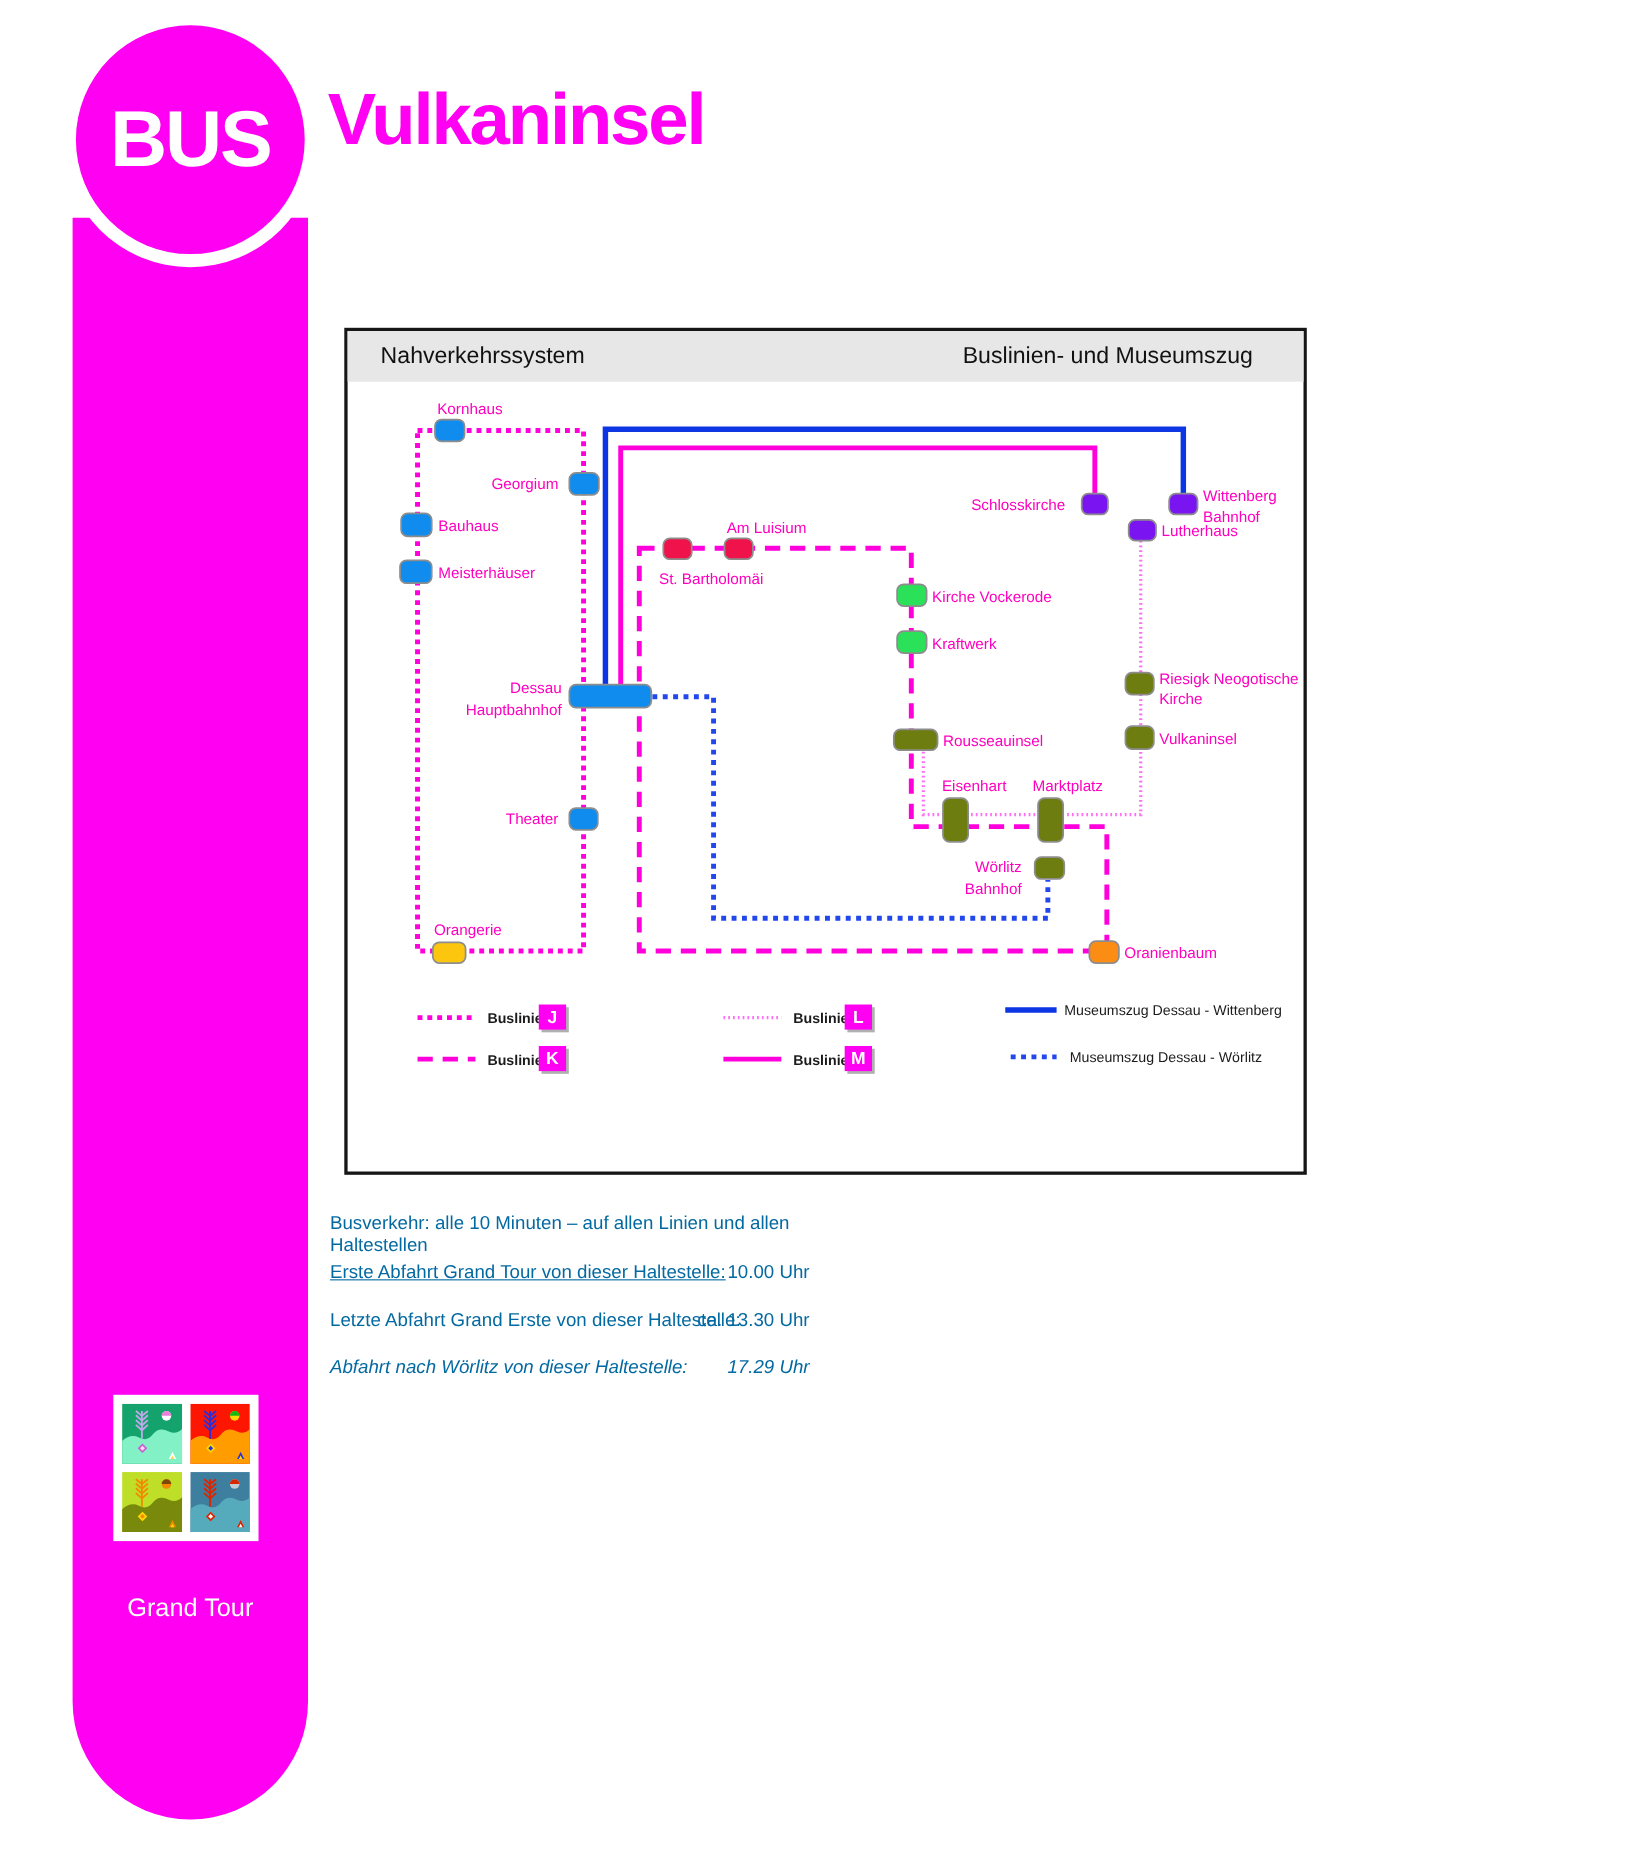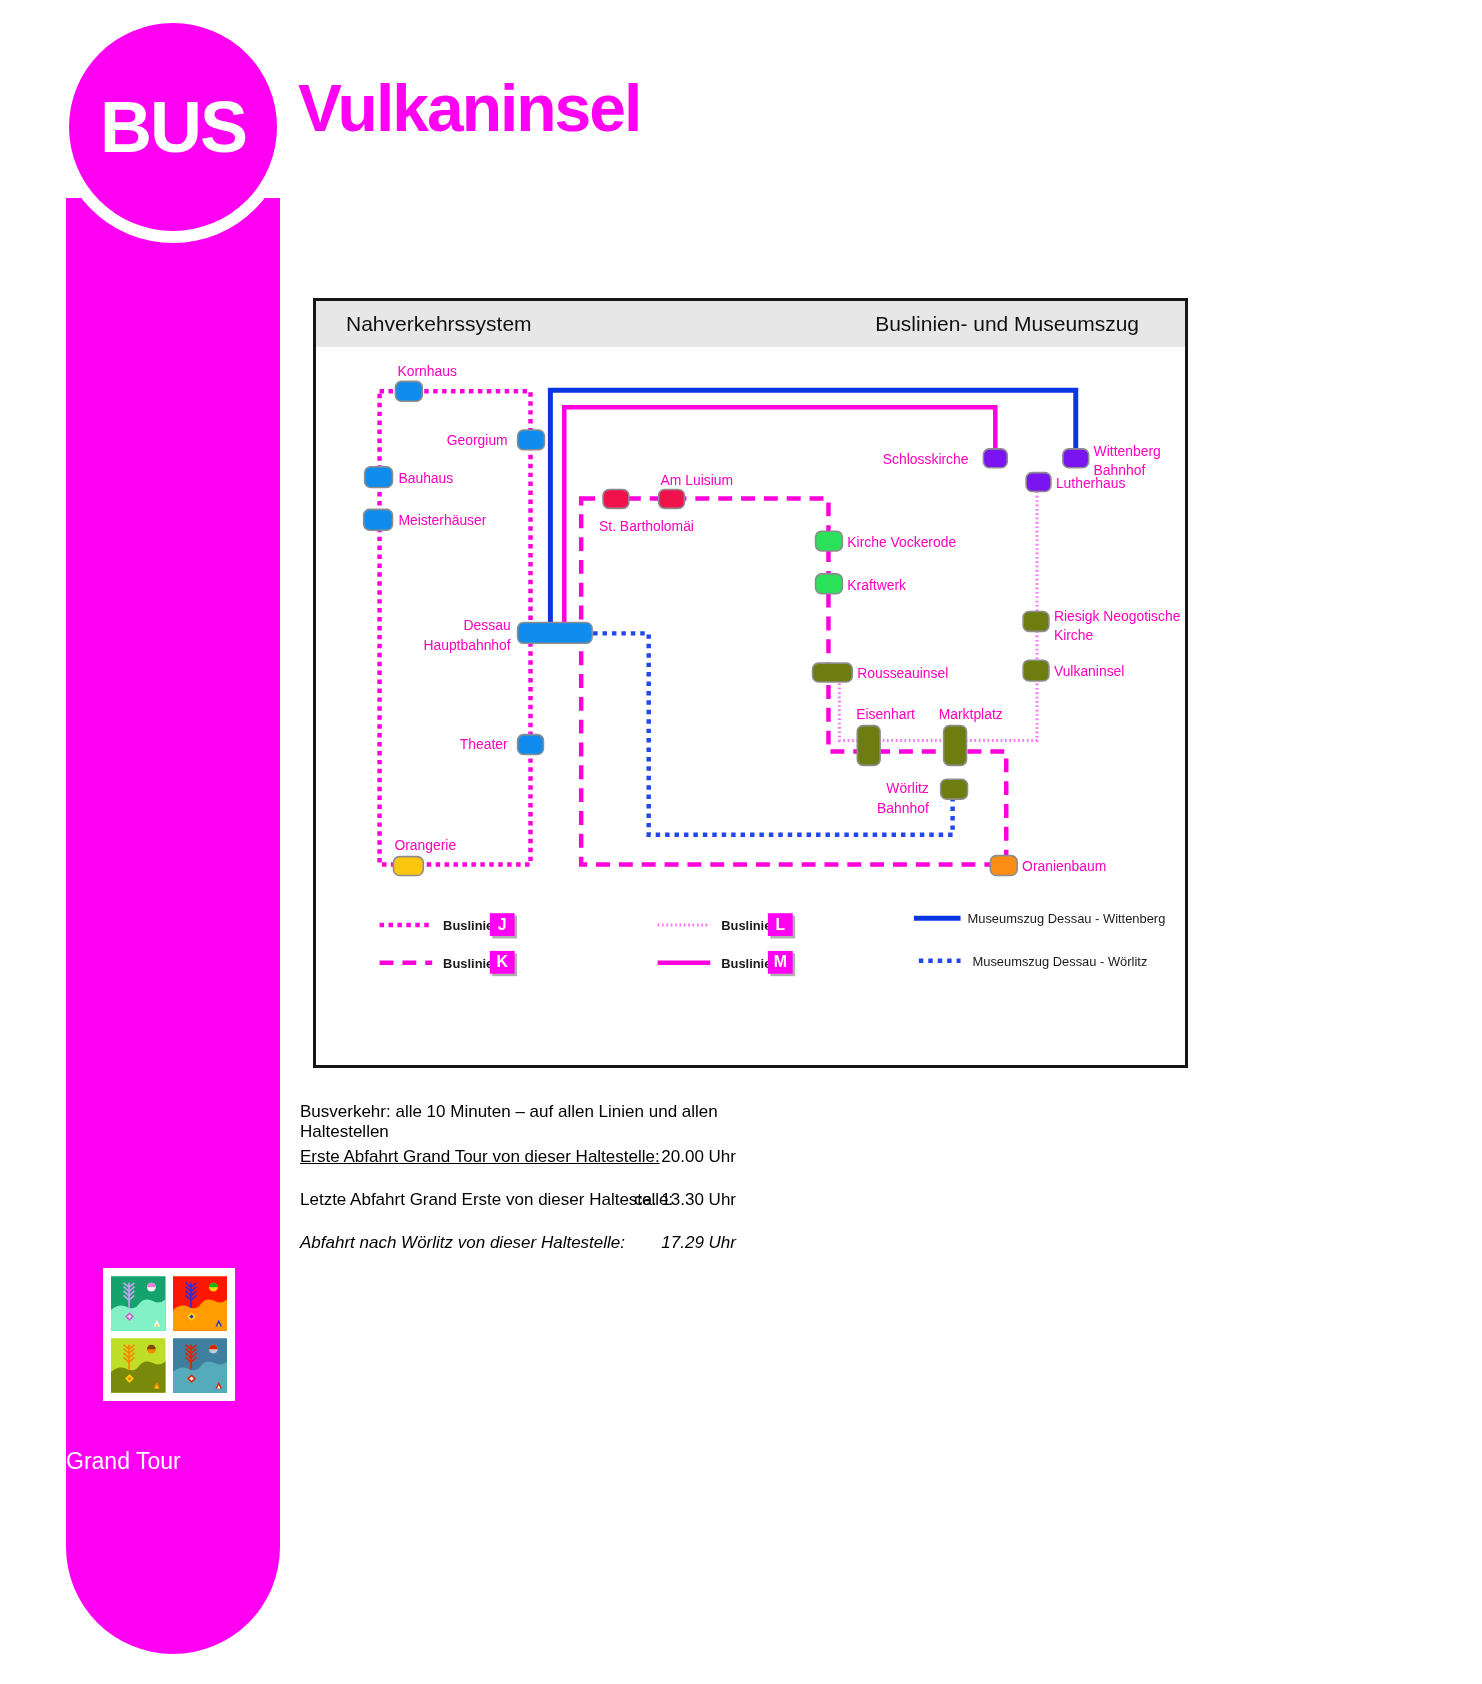--- a/index.html
+++ b/index.html
@@ -10,35 +10,35 @@
         border-radius:0 0 107px 107px;}
   #logo-ring{position:absolute;left:57px;top:11px;width:232px;height:232px;border-radius:50%;
         background:#ffffff;}
   #bus-logo{position:absolute;left:69px;top:23px;width:208px;height:208px;border-radius:50%;
         display:flex;align-items:center;justify-content:center;}
   #bus-logo span{color:#fff;font-weight:bold;font-size:72px;letter-spacing:-2px;}
   #artwork-frame{position:absolute;left:103px;top:1268px;width:132px;height:133px;background:#fff;
         box-sizing:border-box;padding:8px;display:grid;grid-template-columns:1fr 1fr;
         grid-template-rows:1fr 1fr;gap:7px;}
   #artwork-frame svg{width:100%;height:100%;display:block;}
-  #grand-tour{position:absolute;left:66px;top:1448px;width:214px;
+  #grand-tour{position:absolute;left:66px;top:1448px;width:214px;text-align:center;
         color:#fff;font-size:23px;}
   
   #page-title{position:absolute;left:298px;top:70px;font-size:66px;font-weight:bold;
         letter-spacing:-2px;}
   
   #map-panel{position:absolute;left:313px;top:298px;width:875px;height:770px;
         box-sizing:border-box;border:3px solid #161616;background:#fff;}
   #map-header{position:absolute;top:0;left:0;right:0;height:46px;background:#e7e7e7;}
   #map-header .hl{position:absolute;left:30px;top:0;line-height:46px;font-size:21px;color:#111;}
   #map-header .hr{position:absolute;right:46px;top:0;line-height:46px;font-size:21px;color:#111;}
   #map-svg{position:absolute;left:0;top:0;width:100%;height:100%;}
   
   #info-block{position:absolute;left:300px;top:1102px;width:436px;height:170px;
-        font-size:17px;color:#000000;}
+        font-size:17px;color:#0369a1;}
   #info-intro{position:absolute;top:0;left:0;}
   .info-row{position:absolute;left:0;width:436px;}
   .info-value{position:absolute;right:0;top:0;}
 </style>
 </head>
 <body>
 
 <div id="page">
 
   <div id="sidebar-bar" style="background: rgb(255, 0, 242);"></div>
@@ -217,19 +217,19 @@
         <path d="M602 622 H649" fill="none" stroke="#0c35e4" stroke-width="5"></path>
         <text x="656" y="627" fill="#1a1a1a" font-size="13" font-weight="normal">Museumszug Dessau - Wittenberg</text>
         <path d="M607 665 H649" fill="none" stroke="#2247ec" stroke-width="4.5" stroke-dasharray="4.5 5"></path>
         <text x="661" y="670" fill="#1a1a1a" font-size="13" font-weight="normal">Museumszug Dessau - Wörlitz</text>
       </svg>
   </div>
 
   <div id="info-block">
     <div id="info-intro">Busverkehr: alle 10 Minuten – auf allen Linien und allen Haltestellen</div>
     <div id="info-rows">
-        <div class="info-row" style="top: 45px; text-decoration: underline;"><span class="info-label">Erste Abfahrt Grand Tour von dieser Haltestelle:</span><span class="info-value">20.00 Uhr</span></div>
+        <div class="info-row" style="top: 45px; text-decoration: underline;"><span class="info-label">Erste Abfahrt Grand Tour von dieser Haltestelle:</span><span class="info-value">10.00 Uhr</span></div>
         <div class="info-row" style="top: 88px;"><span class="info-label">Letzte Abfahrt Grand Erste von dieser Haltestelle:</span><span class="info-value">ca. 13.30 Uhr</span></div>
         <div class="info-row" style="top: 131px; font-style: italic;"><span class="info-label">Abfahrt nach Wörlitz von dieser Haltestelle:</span><span class="info-value">17.29 Uhr</span></div>
       </div>
   </div>
 
 </div>
 
 </body></html>

